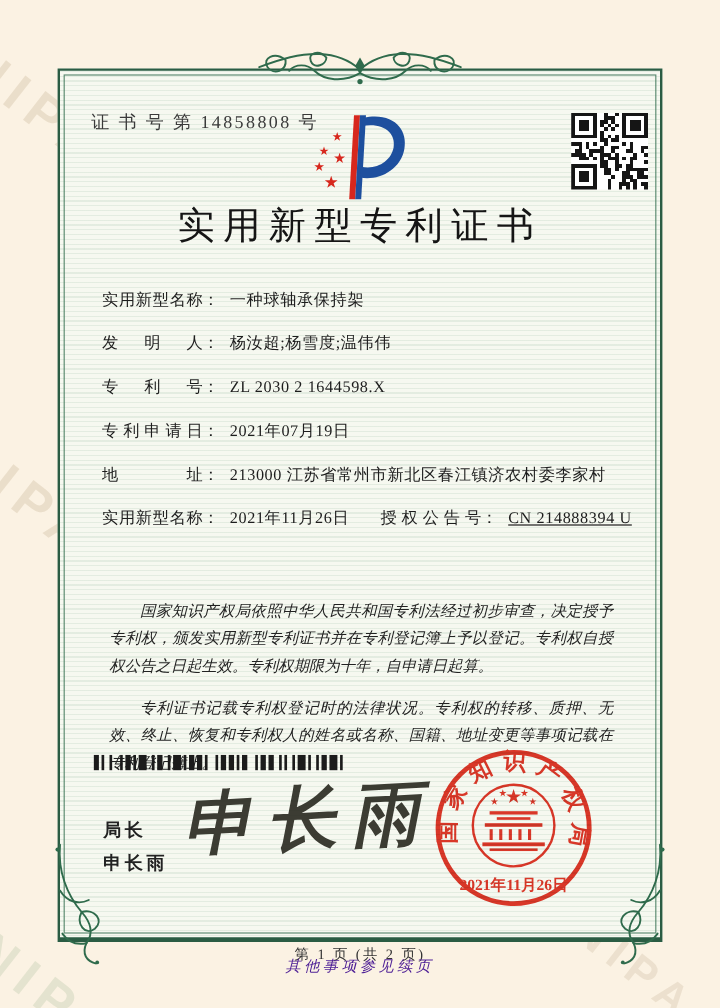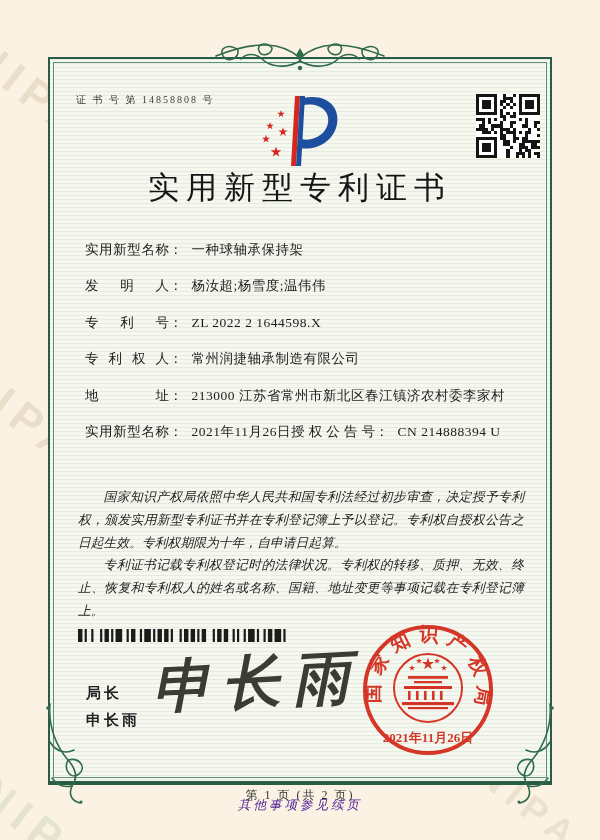--- a/index.html
+++ b/index.html
@@ -19,36 +19,36 @@
   
   .frame{position:absolute;left:48px;top:57px;width:504px;height:728px;box-sizing:border-box;
          border:2px solid #2a5c43;border-bottom-width:4px;
          background:repeating-linear-gradient(180deg, rgba(122,168,138,.15) 0 1px, rgba(122,168,138,0) 1px 4px), #f6f8f0;}
   .frame::after{content:"";position:absolute;inset:3px;border:1px solid rgba(45,105,75,.75);pointer-events:none;}
 
   .orn-top{position:absolute;left:208px;top:38px;width:184px;height:40px;}
   .orn-bl{position:absolute;left:42px;top:702px;width:64px;height:102px;transform:scaleX(-1);}
   .orn-br{position:absolute;left:494px;top:702px;width:64px;height:102px;}
 
-  .cert-no{position:absolute;left:76px;top:93px;font-size:10px;letter-spacing:2px;color:#3a3a3a;}
+  .cert-no{position:absolute;left:76px;top:93px;font-size:15px;letter-spacing:2px;color:#3a3a3a;}
   .logo{position:absolute;left:243px;top:86px;width:114px;height:90px;}
   .qr{position:absolute;left:476px;top:94px;width:64px;height:64px;shape-rendering:crispEdges;}
   .title{position:absolute;left:0;top:167px;width:100%;text-align:center;margin:0;
          font-size:31px;font-weight:400;letter-spacing:7px;color:#151515;}
 
   .fields{position:absolute;left:85px;top:241px;width:445px;}
   .field-row{height:36.4px;font-size:13.5px;color:#1d1d1d;white-space:nowrap;}
   .flabel{display:inline-block;width:84px;text-align:justify;text-align-last:justify;}
   .fcolon{display:inline-block;margin-right:9px;}
   .fvalue{letter-spacing:.5px;text-align:right;}
-  .pair2{}
+  .pair2{margin-left:26px;text-decoration:underline;}
 
   .body-text{position:absolute;left:78px;top:486px;width:446px;font-size:12.8px;line-height:1.78;
              color:#222;font-style:italic;text-align:justify;}
-  .body-text p{margin:0;text-indent:2em;}
+  .body-text p{margin:13px;text-indent:2em;font-family:Liberation Mono, monospace;}
 
   .barcode{position:absolute;left:78px;top:629px;width:212px;height:13px;}
 
   .signer{position:absolute;left:86px;top:679px;font-family:"Liberation Sans","DejaVu Sans",sans-serif;
           font-size:15px;font-weight:700;color:#222;line-height:27px;letter-spacing:3px;}
   .signature{position:absolute;left:152px;top:644px;font-size:58px;font-weight:700;font-style:italic;
              color:#23231a;letter-spacing:12px;transform:rotate(-3deg);opacity:.88;white-space:nowrap;}
 
   .seal{position:absolute;left:356px;top:618px;width:145px;height:145px;mix-blend-mode:multiply;opacity:.94;}
   .seal text{font-family:"Liberation Serif","DejaVu Serif",serif;}
@@ -257,22 +257,22 @@
       <rect x="15" y="20" width="1" height="1" fill="#151515"></rect>
       <rect x="17" y="20" width="1" height="1" fill="#151515"></rect>
       <rect x="20" y="20" width="1" height="1" fill="#151515"></rect>
     </svg>
 
   <h1 class="title">实用新型专利证书</h1>
 
   <div class="fields" id="fields">
       <div class="field-row"><span class="pair"><span class="flabel">实用新型名称</span><span class="fcolon">：</span><span class="fvalue">一种球轴承保持架</span></span></div>
       <div class="field-row"><span class="pair"><span class="flabel">发明人</span><span class="fcolon">：</span><span class="fvalue">杨汝超;杨雪度;温伟伟</span></span></div>
-      <div class="field-row"><span class="pair"><span class="flabel">专利号</span><span class="fcolon">：</span><span class="fvalue">ZL 2022 2 1644598.X</span></span></div>
-      <div class="field-row"><span class="pair"><span class="flabel">专利权人</span><span class="fcolon">：</span><span class="fvalue">常州润捷轴承制造有限公司</span></span></div>
+      <div class="field-row"><span class="pair"><span class="flabel">专利号</span><span class="fcolon">：</span><span class="fvalue">ZL 2030 2 1644598.X</span></span></div>
+      <div class="field-row"><span class="pair"><span class="flabel">专利申请日</span><span class="fcolon">：</span><span class="fvalue">2021年07月19日</span></span></div>
       <div class="field-row"><span class="pair"><span class="flabel">地址</span><span class="fcolon">：</span><span class="fvalue">213000 江苏省常州市新北区春江镇济农村委李家村</span></span></div>
       <div class="field-row"><span class="pair"><span class="flabel">实用新型名称</span><span class="fcolon">：</span><span class="fvalue">2021年11月26日</span></span><span class="pair pair2"><span class="flabel">授权公告号</span><span class="fcolon">：</span><span class="fvalue">CN 214888394 U</span></span></div>
     </div>
 
   <div class="body-text" id="paragraphs">
       <p>国家知识产权局依照中华人民共和国专利法经过初步审查，决定授予专利权，颁发实用新型专利证书并在专利登记簿上予以登记。专利权自授权公告之日起生效。专利权期限为十年，自申请日起算。</p>
       <p>专利证书记载专利权登记时的法律状况。专利权的转移、质押、无效、终止、恢复和专利权人的姓名或名称、国籍、地址变更等事项记载在专利登记簿上。</p>
     </div>
 
   <svg class="barcode" id="barcode" preserveAspectRatio="none" viewBox="0 0 211.2 13">

